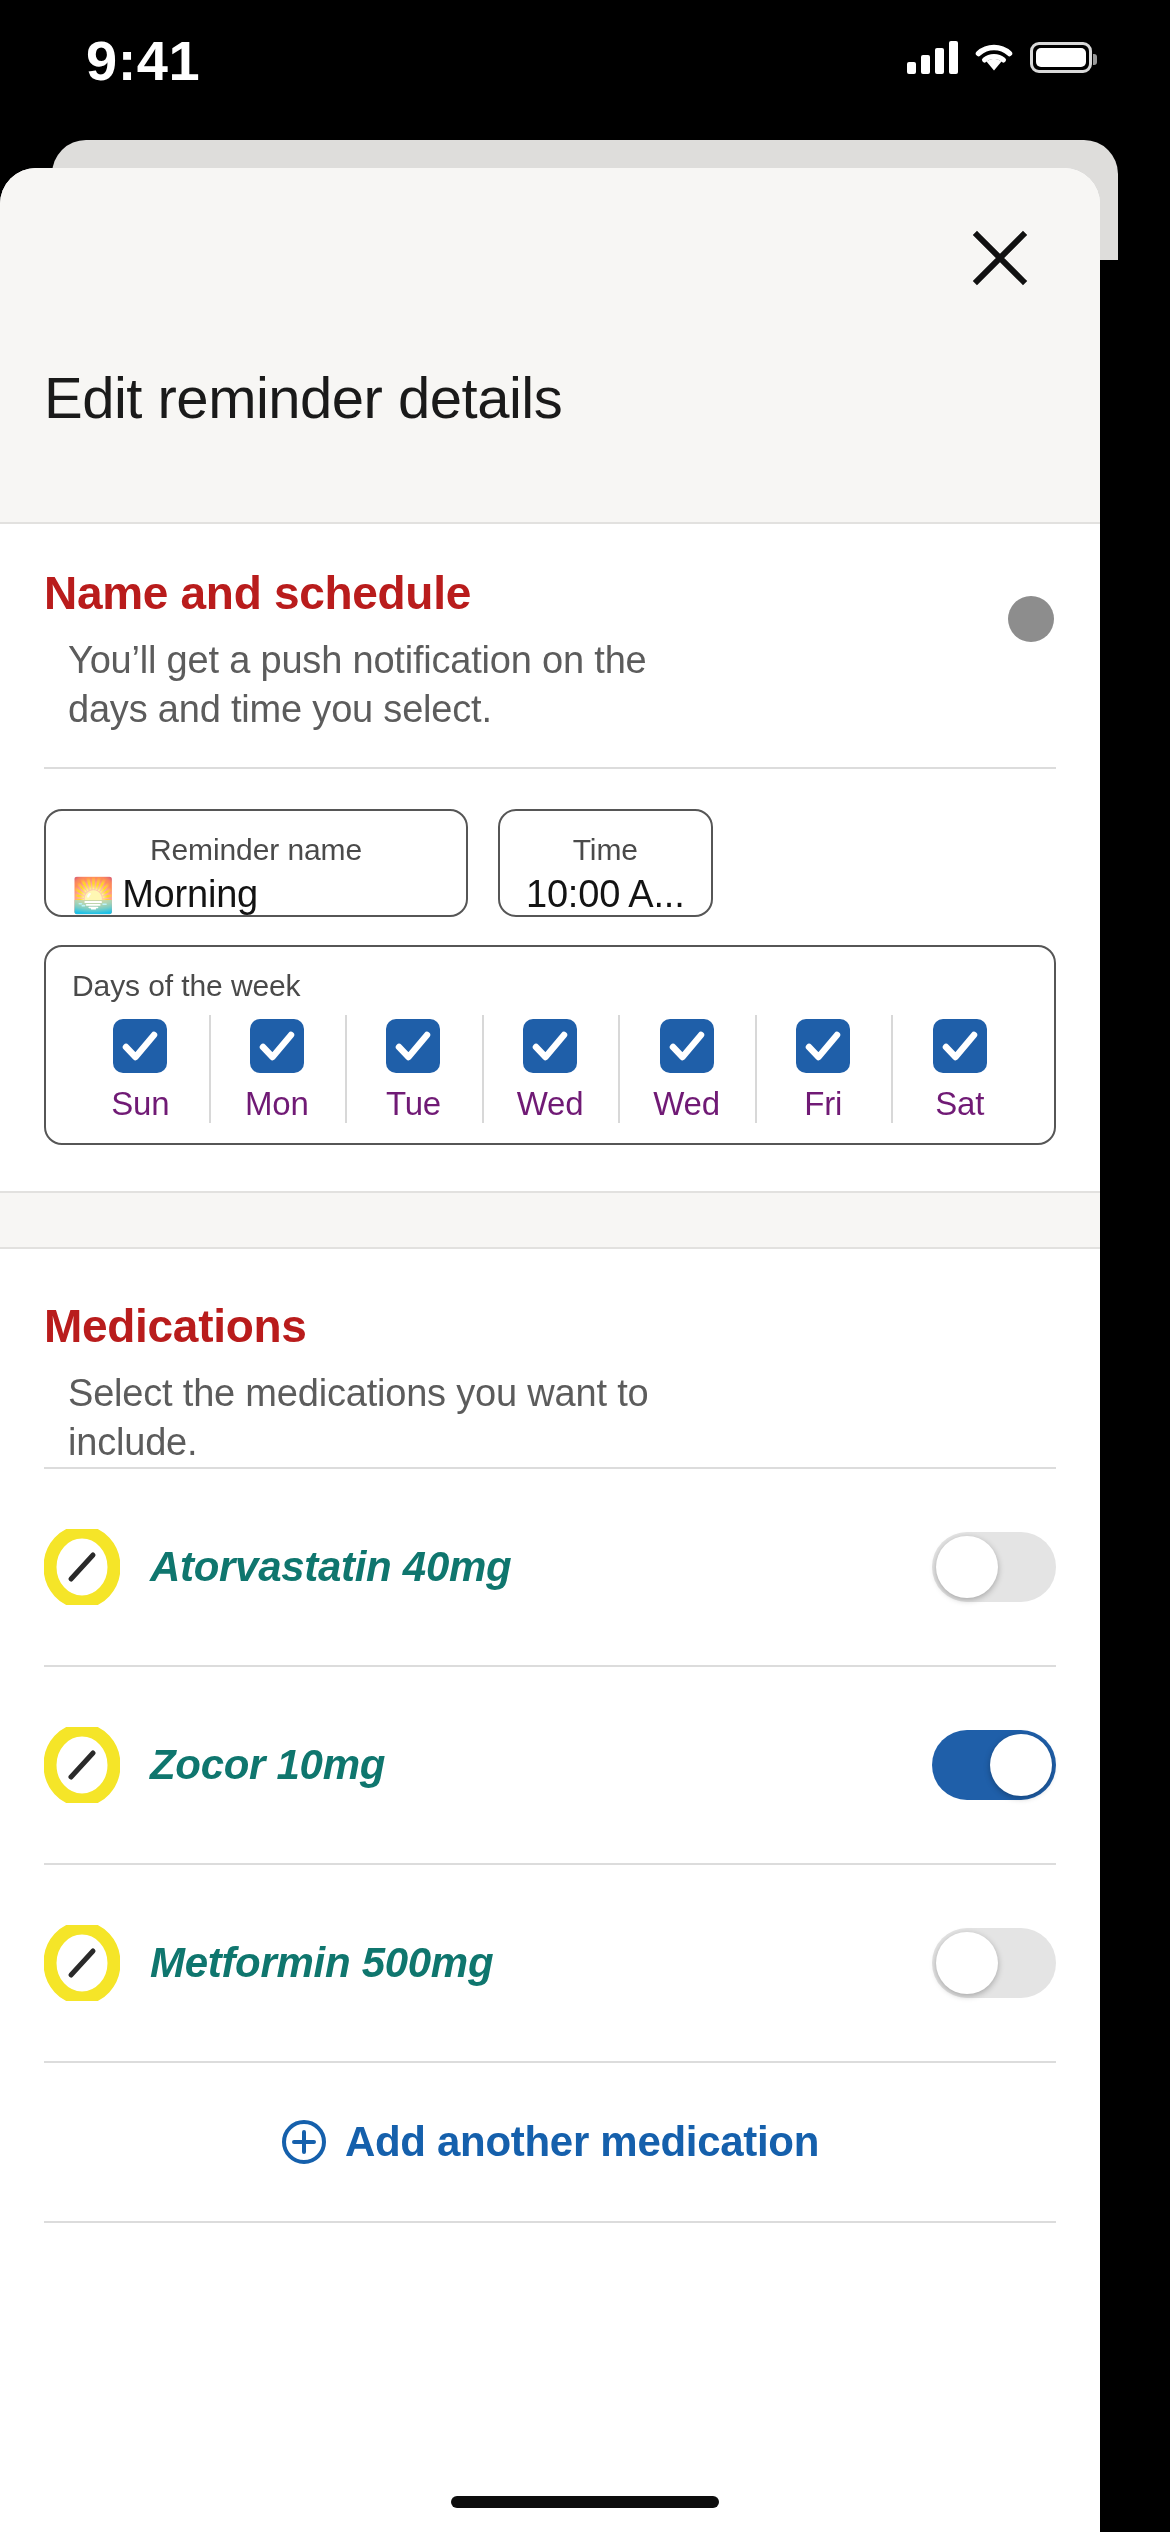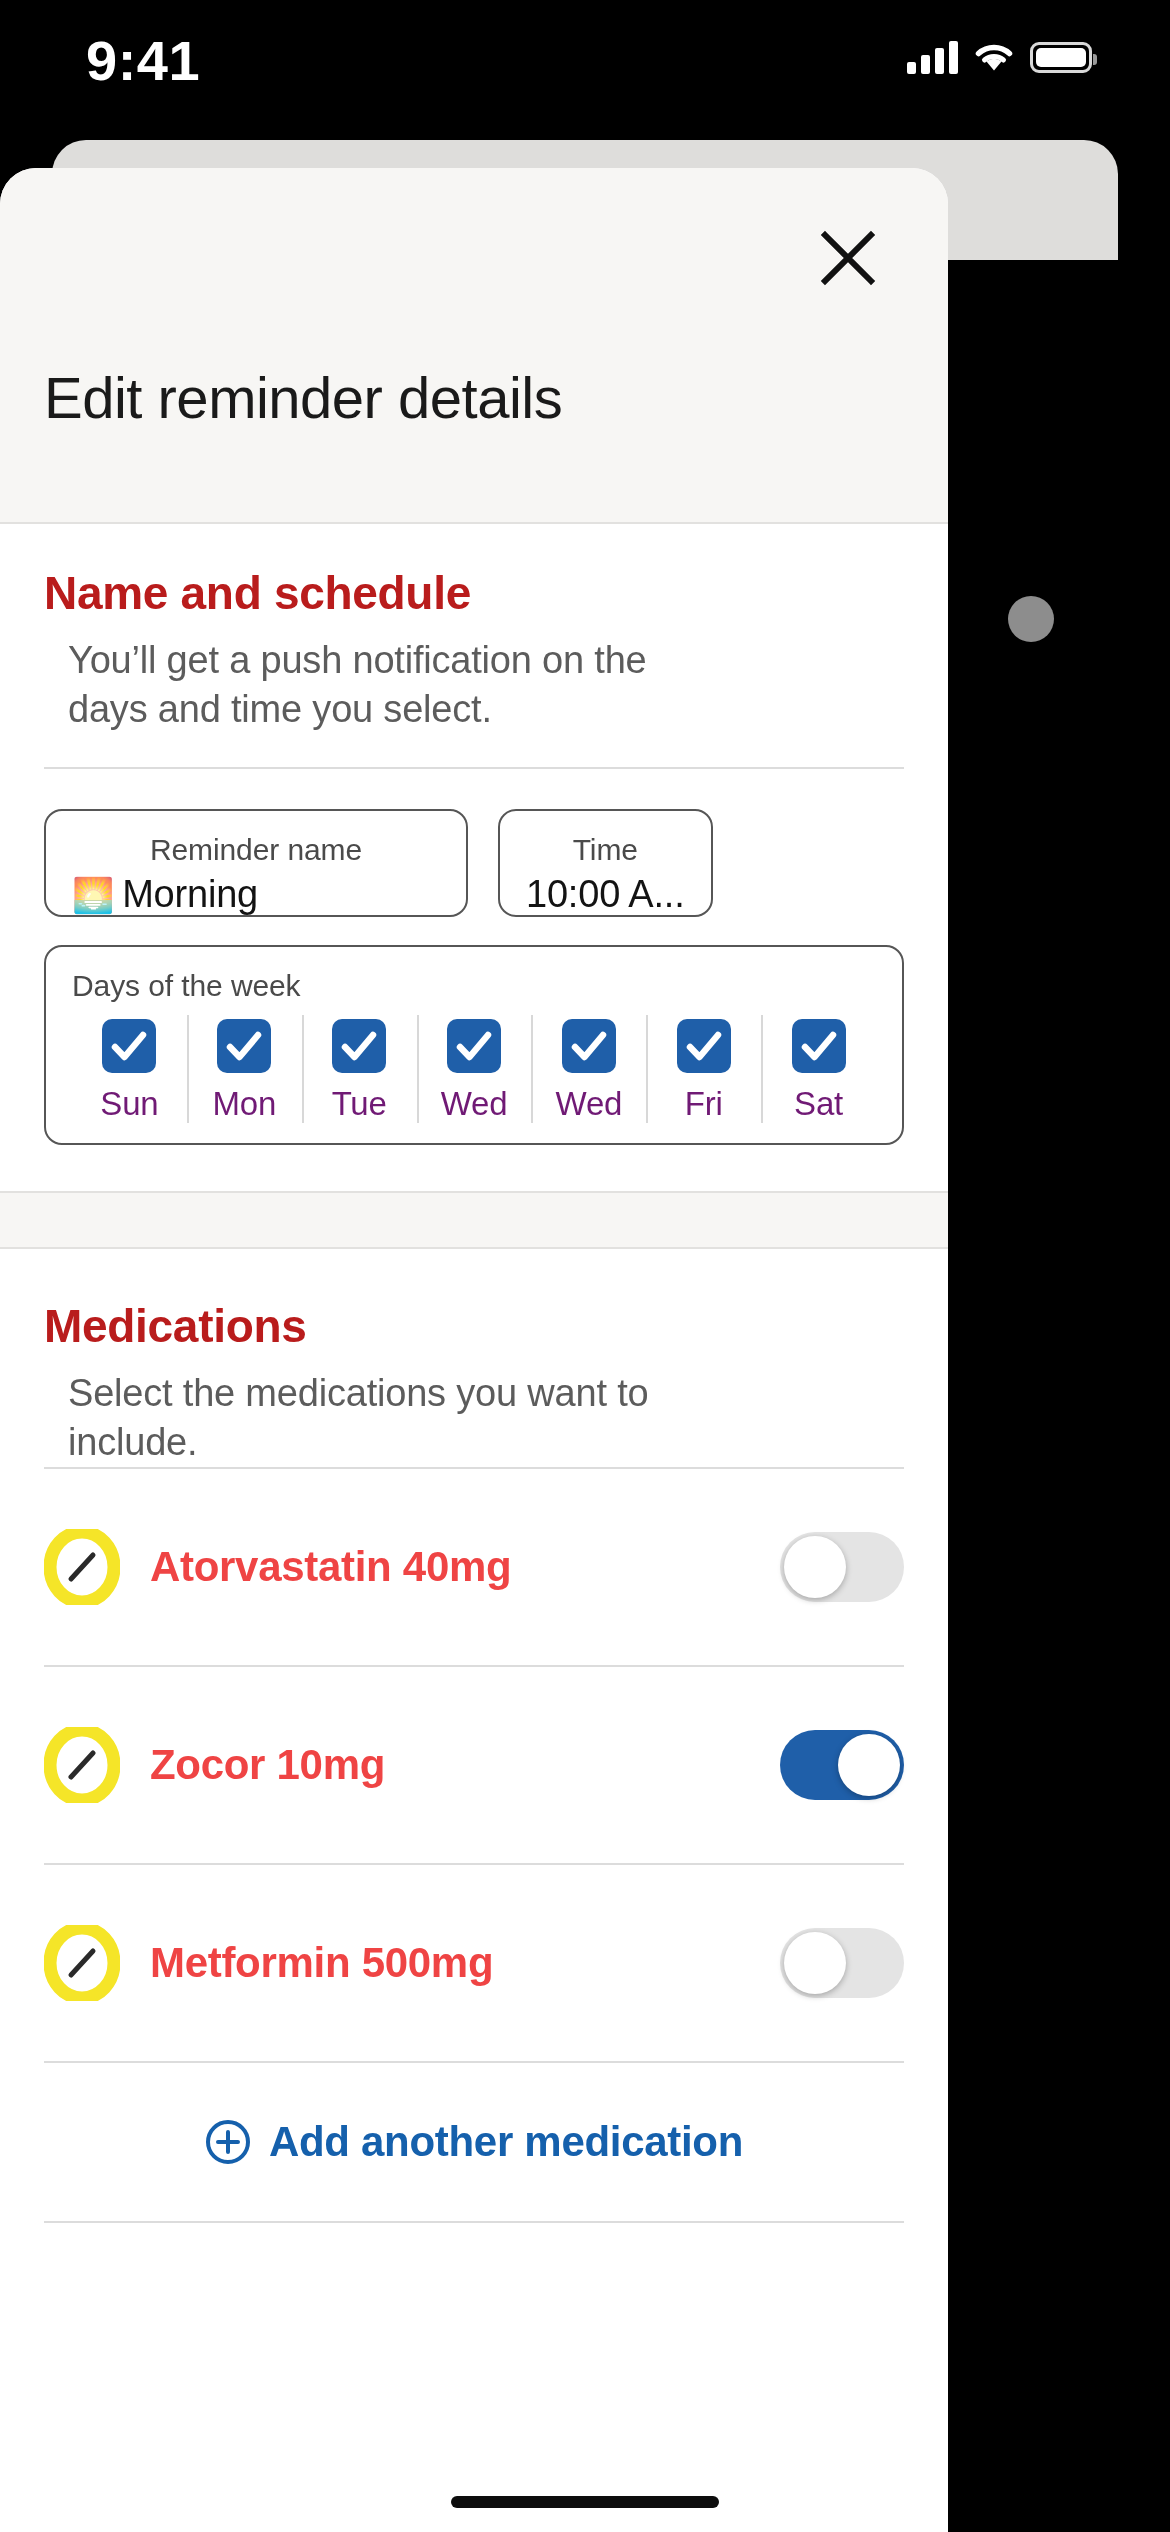--- a/index.html
+++ b/index.html
@@ -44,21 +44,21 @@
   .battery i { display: block; width: 100%; height: 100%; background: #fff; border-radius: 5px; }
 
   
   .behind-card {
     position: absolute; left: 52px; top: 140px; width: 1066px; height: 120px;
     background: #dedddb; border-radius: 34px 34px 0 0;
   }
 
   
   .sheet {
-    position: absolute; left: 0; top: 168px; width: 948px; height: 2364px;
+    position: absolute; left: 0; top: 168px; width: 1100px; height: 2364px;
     background: #fff; border-radius: 36px 36px 0 0; overflow: hidden;
   }
   .sheet-header {
     position: relative; background: #f7f6f4; height: 356px;
     border-bottom: 2px solid #e2e1df;
   }
   .close-btn {
     position: absolute; right: 62px; top: 52px; width: 76px; height: 76px;
     display: flex; align-items: center; justify-content: center;
   }
@@ -131,21 +131,21 @@
   
   .meds-head { padding: 50px 44px 0 44px; }
   .med-list { padding: 0 44px; }
   .med-row {
     display: flex; align-items: center; height: 198px;
     border-top: 2px solid #dcdcdc;
   }
   .pill-icon { flex: 0 0 76px; height: 76px; margin-right: 30px; }
   .pill-icon svg { display: block; }
   .med-name {
-    flex: 1; font-size: 42px; font-weight: 700; color: #ef4444; letter-spacing: -0.3px;
+    flex: 1; font-size: 42px; font-weight: 700; color: #0f766e; letter-spacing: -0.3px; font-style: italic;
   }
   .toggle {
     flex: 0 0 124px; height: 70px; border-radius: 35px; position: relative;
   }
   .toggle.off { background: #e4e4e4; }
   .toggle.on  { background: #1f5fa9; }
   .toggle .knob {
     position: absolute; top: 4px; width: 62px; height: 62px;
     border-radius: 50%; background: #fff;
     box-shadow: 0 2px 6px rgba(0,0,0,0.28);

